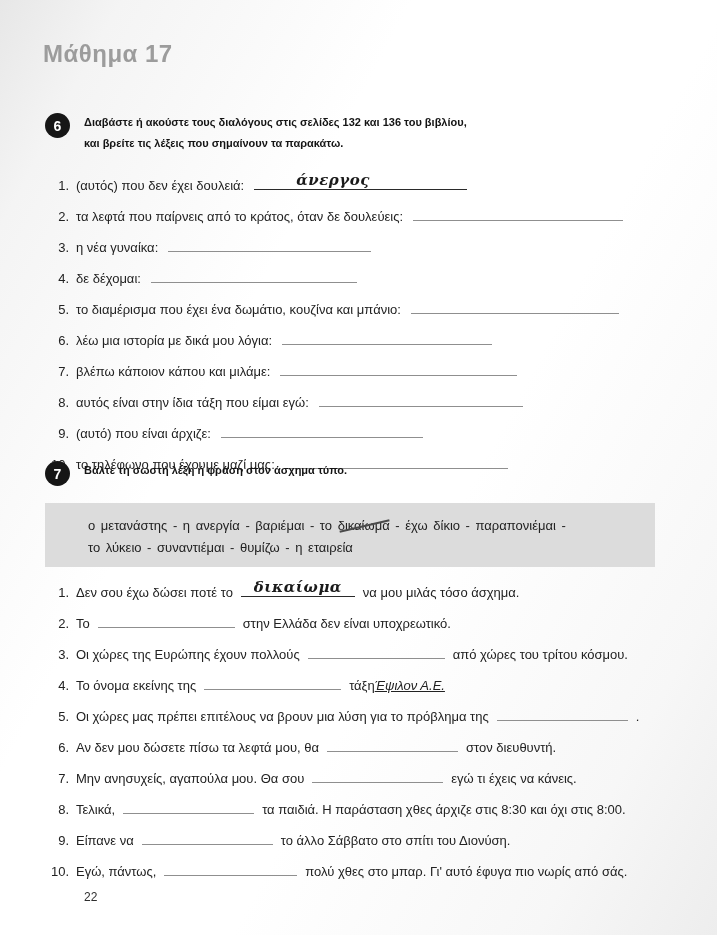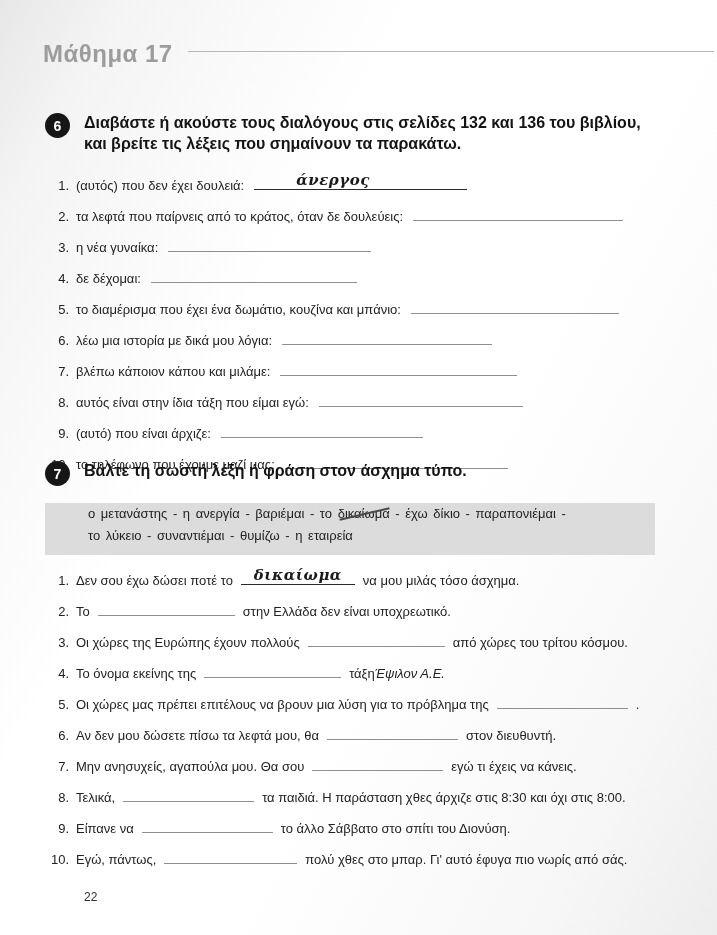--- a/index.html
+++ b/index.html
@@ -2,51 +2,51 @@
 <html><head>
 <meta charset="utf-8">
 <style>
   html,body{margin:0;padding:0;background:#fff;}
   .page{
     width:717px;height:935px;position:relative;overflow:hidden;
     font-family:"Liberation Sans", sans-serif;color:#1c1c1c;
     background:linear-gradient(118deg,#e7e7e7 0%,#f4f4f4 10%,#ffffff 34%,#ffffff 60%,#f7f7f7 85%,#ededed 100%);
   }
   
-  .header{position:absolute;top:40px;left:43px;right:3px;display:flex;align-items:center;}
+  .header{position:absolute;top:40px;left:43px;right:3px;display:flex;align-items:flex-start;flex-direction:column;}
   .lesson{font-size:24px;font-weight:bold;color:#9c9c9c;letter-spacing:0.5px;}
   .hline{flex:1;border-bottom:1.6px solid #b9b9b9;margin:0 0 5px 15px;}
   
   .ex{position:absolute;left:45px;width:612px;}
   .ex6{top:112px;}
   .ex7{top:460px;}
   .exhead{display:flex;gap:14px;}
   .badge{width:25px;height:25px;border-radius:50%;background:#161616;color:#fff;
          font-weight:bold;font-size:14px;display:flex;align-items:center;justify-content:center;
          flex:none;margin-top:1px;}
-  .extitle{font-weight:bold;font-size:16px;color:#141414;line-height:21px;}
+  .extitle{font-weight:bold;font-size:11px;color:#141414;line-height:21px;}
   
   .list{margin-top:21px;}
   .ex7 .list{margin-top:15px;}
   .row{display:flex;align-items:baseline;white-space:nowrap;font-size:13px;line-height:16px;margin-bottom:12px;color:#222;}
   .row > span{flex:0 0 auto;}
   .num{width:24px;text-align:right;margin-right:7px;}
   .blank{display:inline-block;height:14px;border-bottom:1px solid #8f8f8f;position:relative;margin-bottom:-3px;}
   .ex6 .blank{margin-left:10px;}
   .ex7 .blank{margin-left:8px;margin-right:8px;}
   .blank.answered{border-bottom:1.6px solid #2a2a2a;}
   .hw{position:absolute;bottom:1px;font-family:"DejaVu Serif", serif;font-style:italic;font-weight:bold;
       font-size:15px;color:#1a1a1a;letter-spacing:0.5px;}
   .hw.left{left:42px;margin-top:36px;}
   .hw.center{left:0;right:0;text-align:center;}
   .italic{font-style:italic;margin-left:5px;}
-  .ex7 .lbl + .lbl{margin-left:0;}
+  .ex7 .lbl + .lbl{margin-left:0;text-decoration:underline;}
   
   .bank{margin-top:17px;background:#dcdcdc;box-sizing:border-box;width:610px;
-        padding:0 14px 9px 43px;font-size:13px;line-height:21.5px;color:#222;word-spacing:2px;}
+        padding:12px 14px 9px 43px;font-size:13px;line-height:21.5px;color:#222;word-spacing:2px;}
   .struck{position:relative;display:inline-block;}
   .struck::after{content:"";position:absolute;left:2%;right:0;top:48%;height:1.6px;background:#4a4a4a;
                  transform:rotate(-13deg);}
   .pagenum{position:absolute;left:44px;bottom:31px;font-size:12px;color:#2e2e2e;margin-left:40px;}
 </style>
 </head>
 <body>
 
 <div class="page">
 

